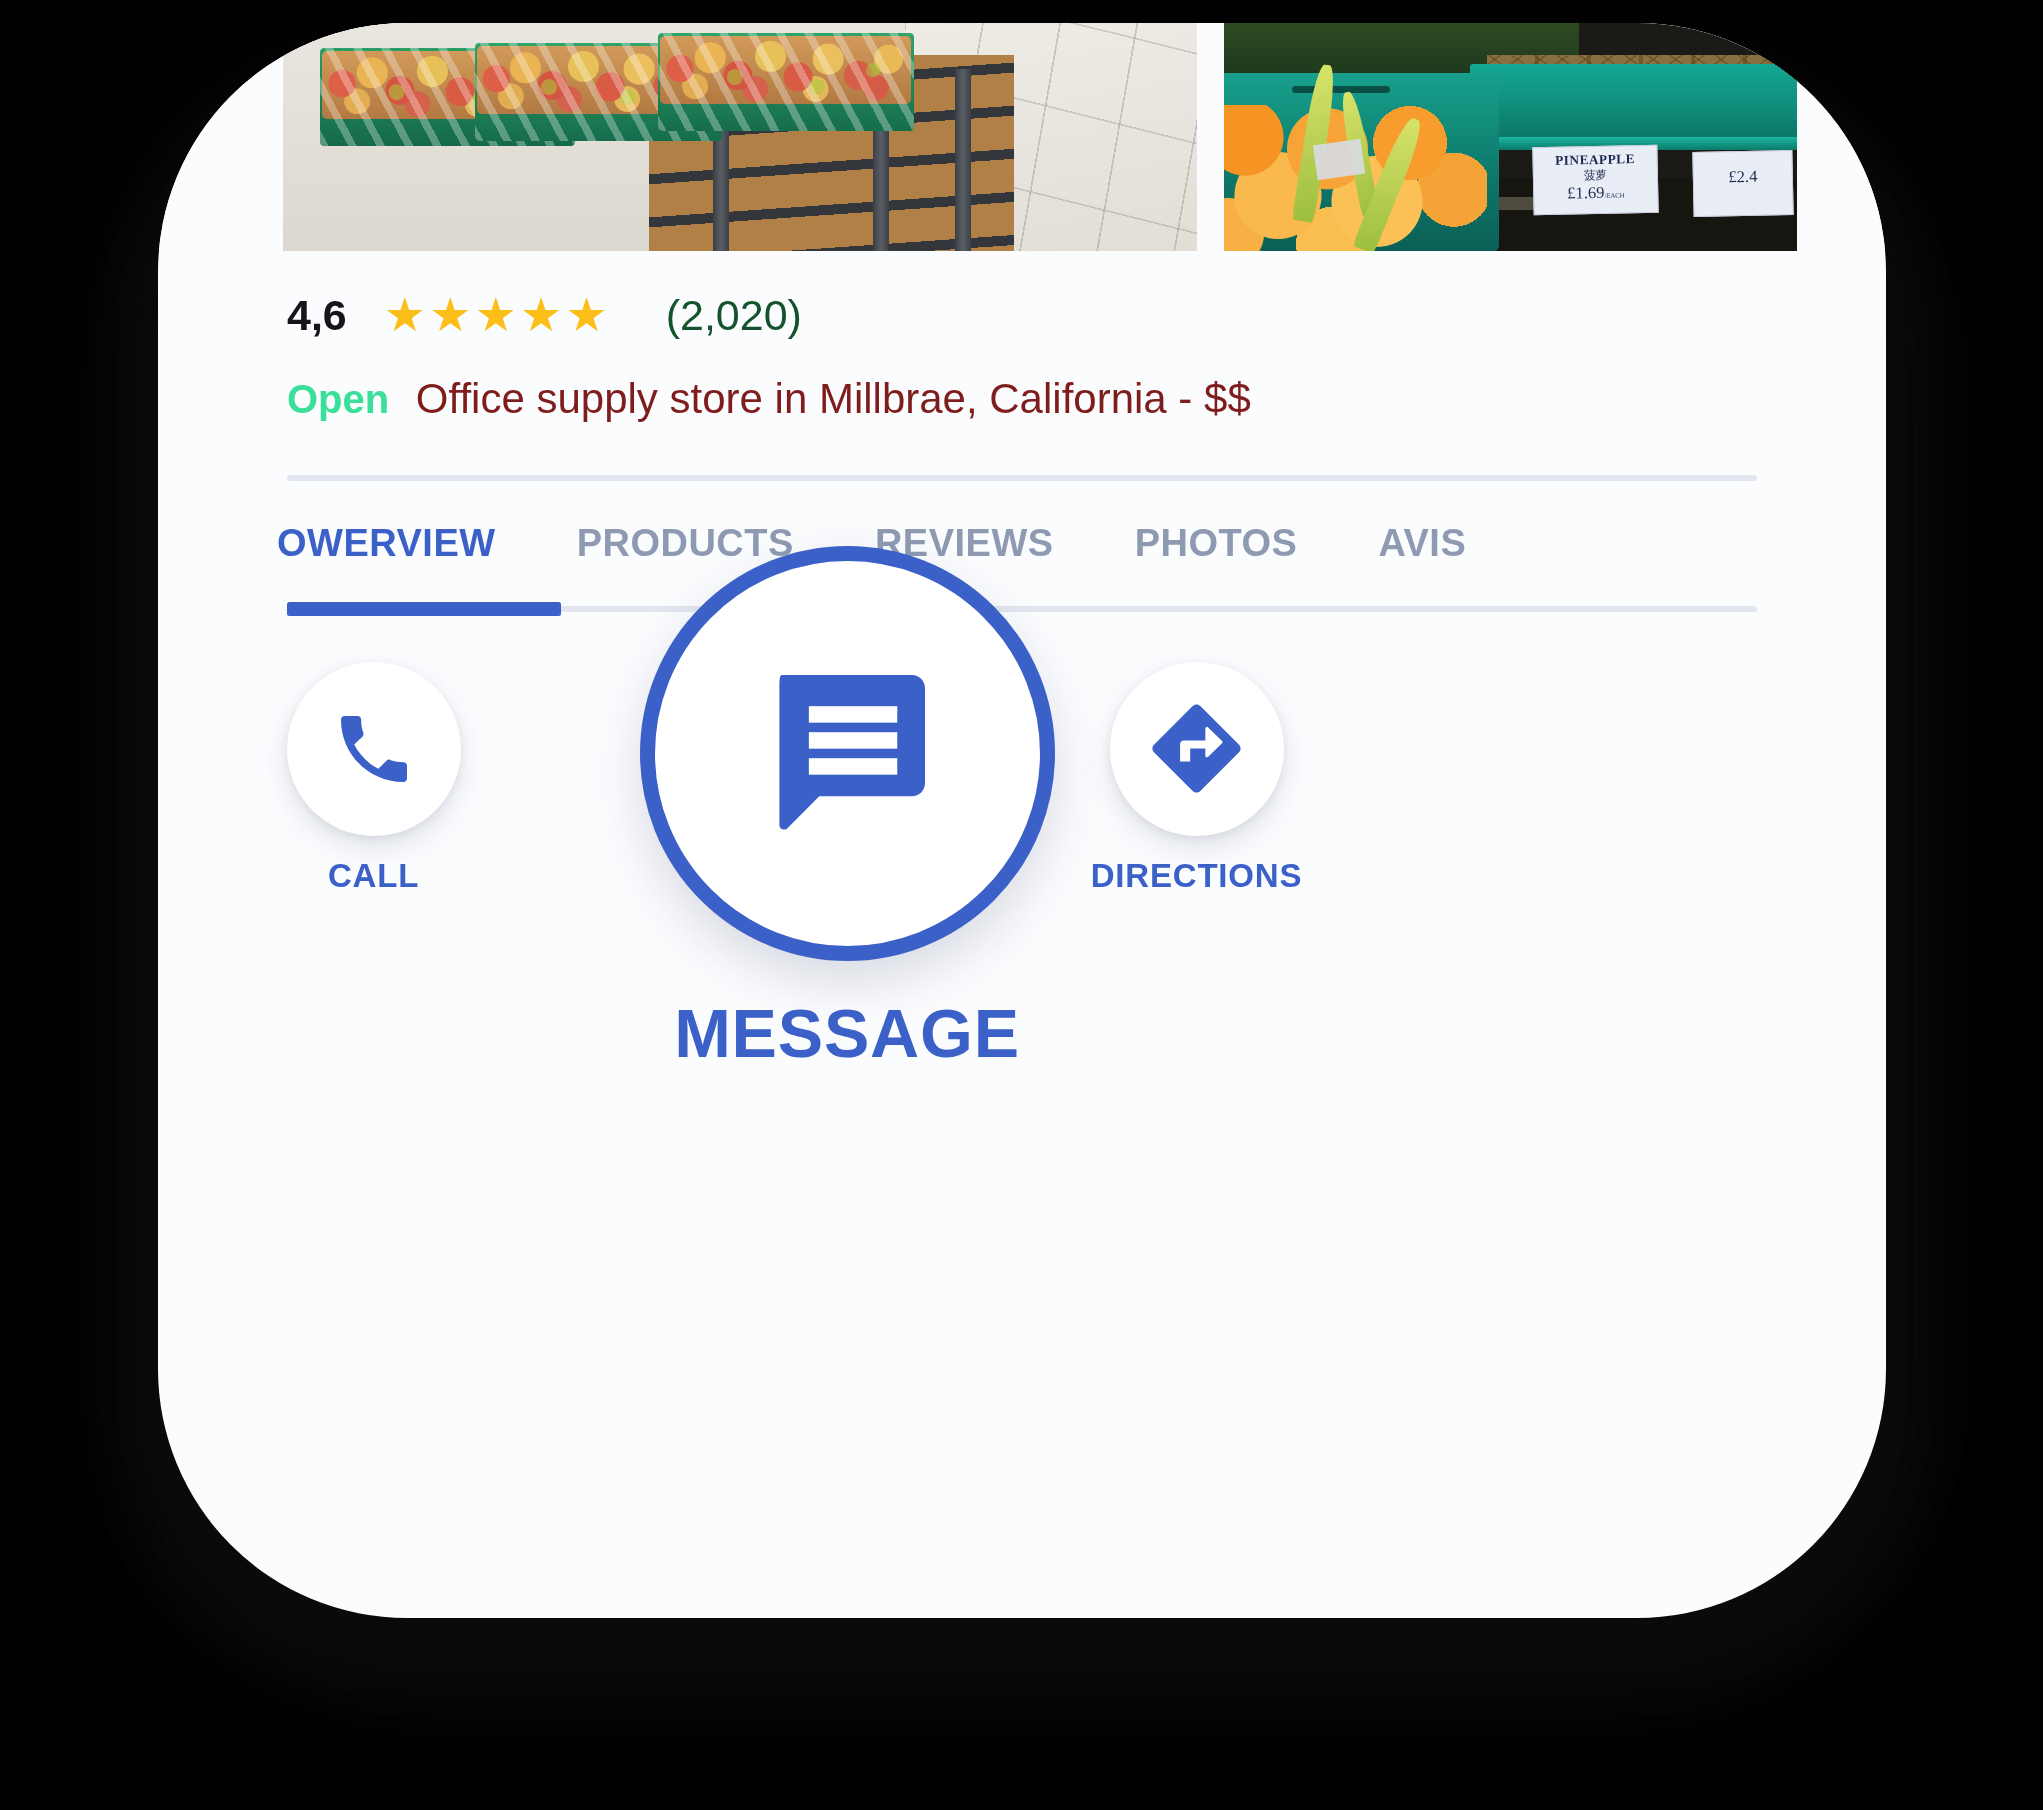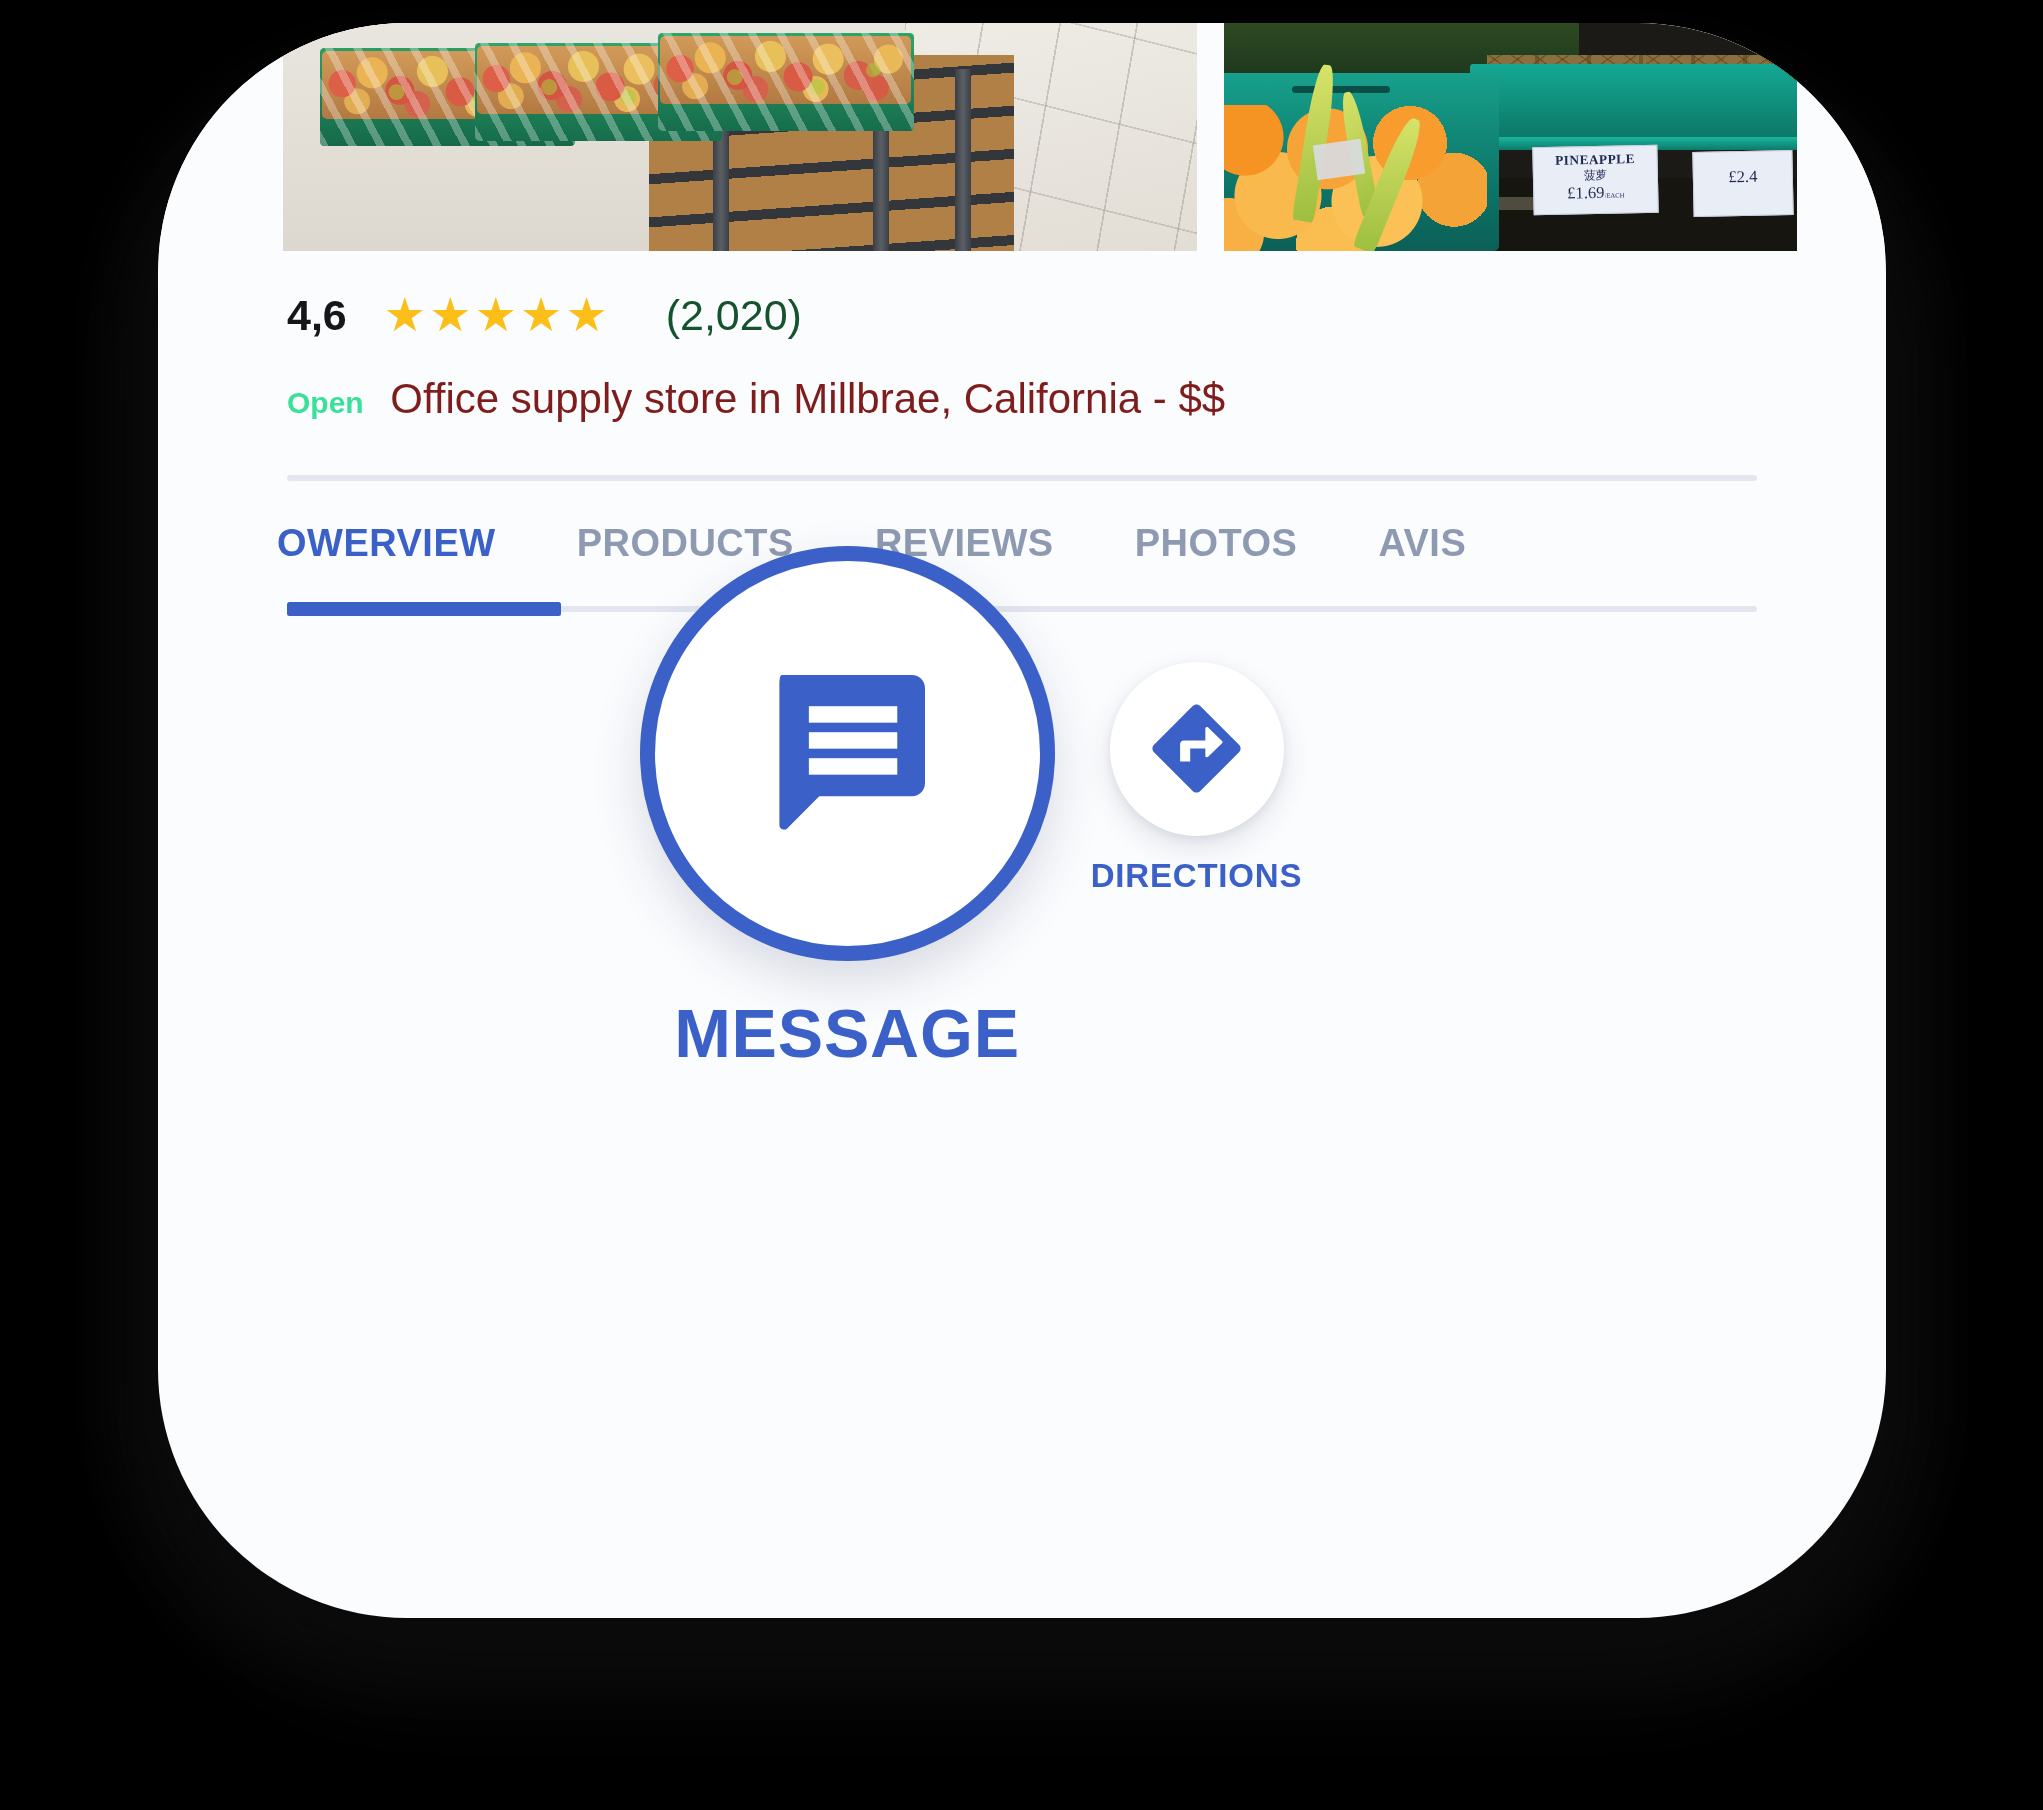--- a/index.html
+++ b/index.html
@@ -246,21 +246,21 @@
     margin-left: 58px;
     font-size: 43px;
     color: #14532d;
   }
 
   .status-row {
     display: flex;
     align-items: baseline;
     margin: 35px 0 0 129px;
   }
-  .status-open { font-size: 30px; color: #3AE09A; font-weight: 600; }
+  .status-open { font-size: 40px; color: #3AE09A; font-weight: 600; }
   .status-desc { margin-left: 26.6px; font-size: 42px; color: #7f1d1d; }
 
   .divider {
     height: 5.8px;
     background: #e3e6ee;
     border-radius: 3.3px;
     margin: 52px 129px 0 129px;
   }
 
   
@@ -446,20 +446,30 @@
         <div class="tab">PHOTOS</div>
         <div class="tab">AVIS</div>
       </div>
 
       <div class="tabs-underline">
         <div class="bar"></div>
       </div>
 
       <div class="actions">
 
+        <div class="act act-call">
+          <div class="circle">
+            <span>
+              <svg width="88" height="88" viewBox="0 0 24 24" fill="#3B61C9">
+                <path d="M6.6 10.8c1.4 2.8 3.8 5.2 6.6 6.6l2.2-2.2c.3-.3.7-.4 1-.2 1.2.4 2.4.6 3.6.6.6 0 1 .4 1 1V20c0 .6-.4 1-1 1C10.6 21 3 13.4 3 4c0-.6.4-1 1-1h3.5c.6 0 1 .4 1 1 0 1.3.2 2.5.6 3.6.1.3 0 .7-.2 1l-2.3 2.2z"></path>
+              </svg>
+            </span>
+          </div>
+          <div class="lbl">CALL</div>
+        </div>
 
         <div class="act act-message">
           <div class="circle">
             <span>
               <svg width="208" height="208" viewBox="0 0 24 24">
                 <path fill="#3B61C9" d="M4.5 3h15c.83 0 1.5.67 1.5 1.5v11c0 .83-.67 1.5-1.5 1.5H8.8L5.1 20.7c-.3.3-.9.1-.9-.4V4.5C4.2 3.7 4.2 3 4.5 3z"></path>
                 <rect x="7.6" y="6.6" width="10.2" height="1.9" fill="#ffffff"></rect>
                 <rect x="7.6" y="9.6" width="10.2" height="1.9" fill="#ffffff"></rect>
                 <rect x="7.6" y="12.6" width="10.2" height="1.9" fill="#ffffff"></rect>
               </svg>

